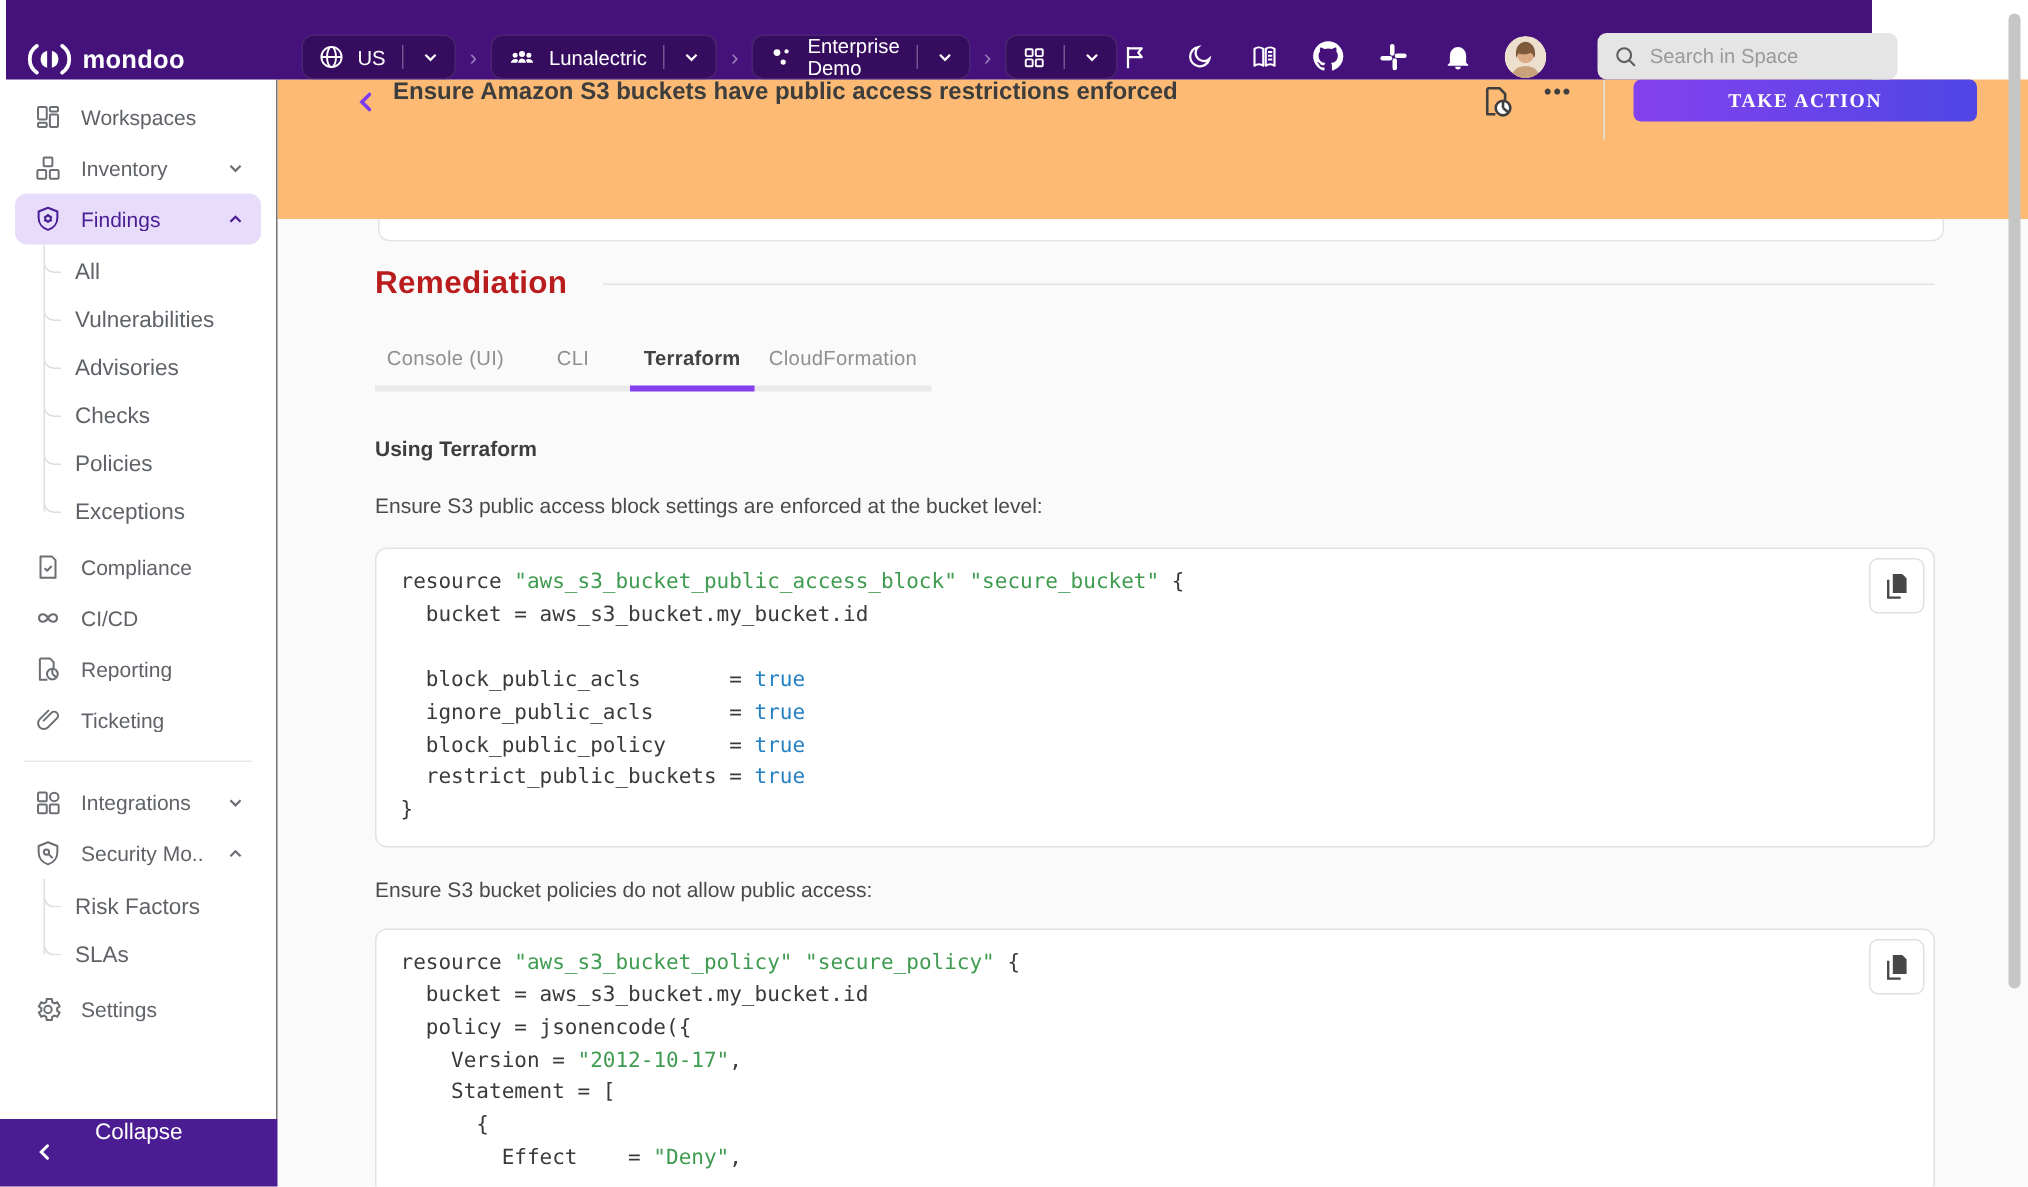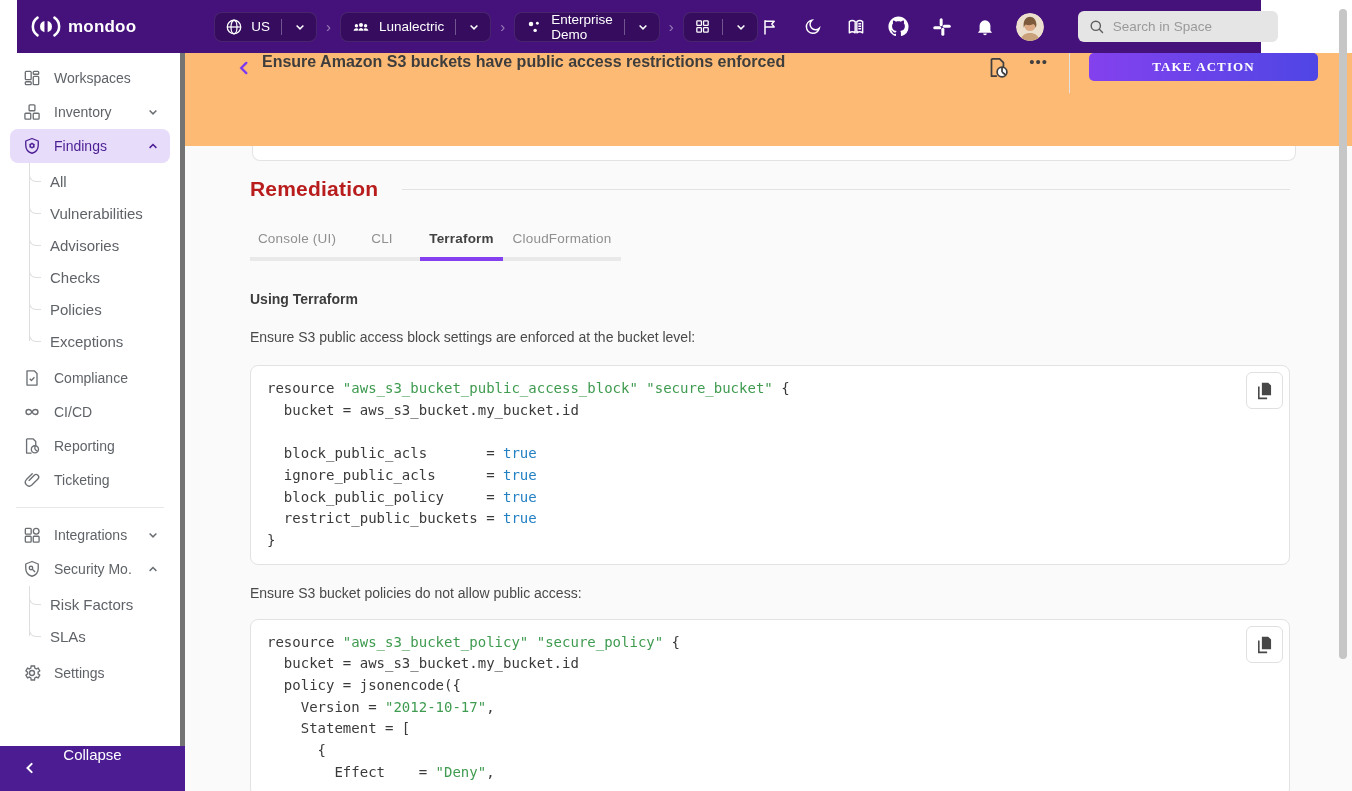--- a/index.html
+++ b/index.html
@@ -5,36 +5,36 @@
   :root{
     --navbar:#45127b; --chip:#350c5e; --accent:#8440ef;
     --pill:#e7dcfa; --activeText:#4b1e94; --collapse:#4b1c92;
     --g1:#8441ee; --g2:#4f46e5; --codeString:#3f9b50; --codeBool:#2380c3;
     --contentBg:#fafafa;
   }
   *{margin:0;padding:0;box-sizing:border-box}
   html,body{width:1352px;height:791px;overflow:hidden;font-family:"Liberation Sans",sans-serif;background:#fff}
 
   
-  .topbar{position:absolute;top:0;left:17px;width:1244px;height:53px;background:var(--navbar);display:flex;align-items:center;padding:0 20px 0 14px;z-index:30}
+  .topbar{position:absolute;top:0;left:4px;width:1244px;height:53px;background:var(--navbar);display:flex;align-items:flex-end;padding:0 20px 0 14px;z-index:30}
   .brand{display:flex;align-items:center;gap:7px;cursor:pointer}
   .brand-name{color:#fff;font-size:17px;font-weight:700;letter-spacing:.2px}
   .crumbs{display:flex;align-items:center;margin-left:78px}
   .chip{display:flex;align-items:center;height:30px;background:var(--chip);border:1px solid rgba(255,255,255,.10);border-radius:8px;padding:0 7px 0 10px;gap:8px;color:#fff;font-size:13.5px;cursor:pointer}
   .chip .vdiv{width:1px;height:16px;background:rgba(255,255,255,.30);margin:0 1px 0 3px}
   .crumb-sep{color:rgba(255,255,255,.45);font-size:15px;margin:0 9px;user-select:none}
   .tb-right{display:flex;align-items:center;margin-left:auto;gap:19px}
   .tbico{width:24px;height:24px;display:flex;align-items:center;justify-content:center;cursor:pointer}
   .avatar{width:28px;height:28px;border-radius:50%;overflow:hidden;cursor:pointer;flex:none}
   .search{display:flex;align-items:center;width:200px;height:31px;background:#e5e5e5;border-radius:6px;padding:0 10px;gap:8px;margin-left:15px}
   .search input{border:none;outline:none;background:transparent;font-size:13.5px;color:#333;width:100%;font-family:"Liberation Sans",sans-serif}
   .search input::placeholder{color:#9a9a9a}
 
   
-  .sidenav{position:absolute;top:53px;left:0;width:185px;height:693px;background:#fff;border-right:5px solid #737373;display:flex;flex-direction:column;padding-top:8px;z-index:20}
+  .sidenav{position:absolute;top:53px;left:0;width:185px;height:693px;background:#fff;border-right:1px solid #737373;display:flex;flex-direction:column;padding-top:8px;z-index:20}
   .nitem{display:flex;align-items:center;height:34px;margin:0 10px;padding:0 8px 0 12px;border-radius:8px;color:#5f6368;font-size:14px;gap:12px;cursor:pointer;flex:none}
   .nitem .lbl{flex:1;white-space:nowrap;overflow:hidden}
   .nitem.active{background:var(--pill);color:var(--activeText);font-weight:500}
   .nitem.active svg{stroke:var(--activeText)}
   .nsub{position:relative;padding:2px 0 4px 0}
   .nsub::before{content:'';position:absolute;left:29px;top:0;height:calc(100% - 20px);width:1px;background:#dedede}
   .nsubitem{position:relative;height:32px;display:flex;align-items:center;padding-left:50px;font-size:15px;color:#5f6368;cursor:pointer}
   .nsubitem::before{content:'';position:absolute;left:29px;top:7px;width:11px;height:9px;border-left:1px solid #dedede;border-bottom:1px solid #dedede;border-bottom-left-radius:7px}
   .ndiv{height:1px;background:#e7e7e7;margin:10px 16px;flex:none}
   .nav-bottom{margin-top:auto;padding-bottom:6px}

